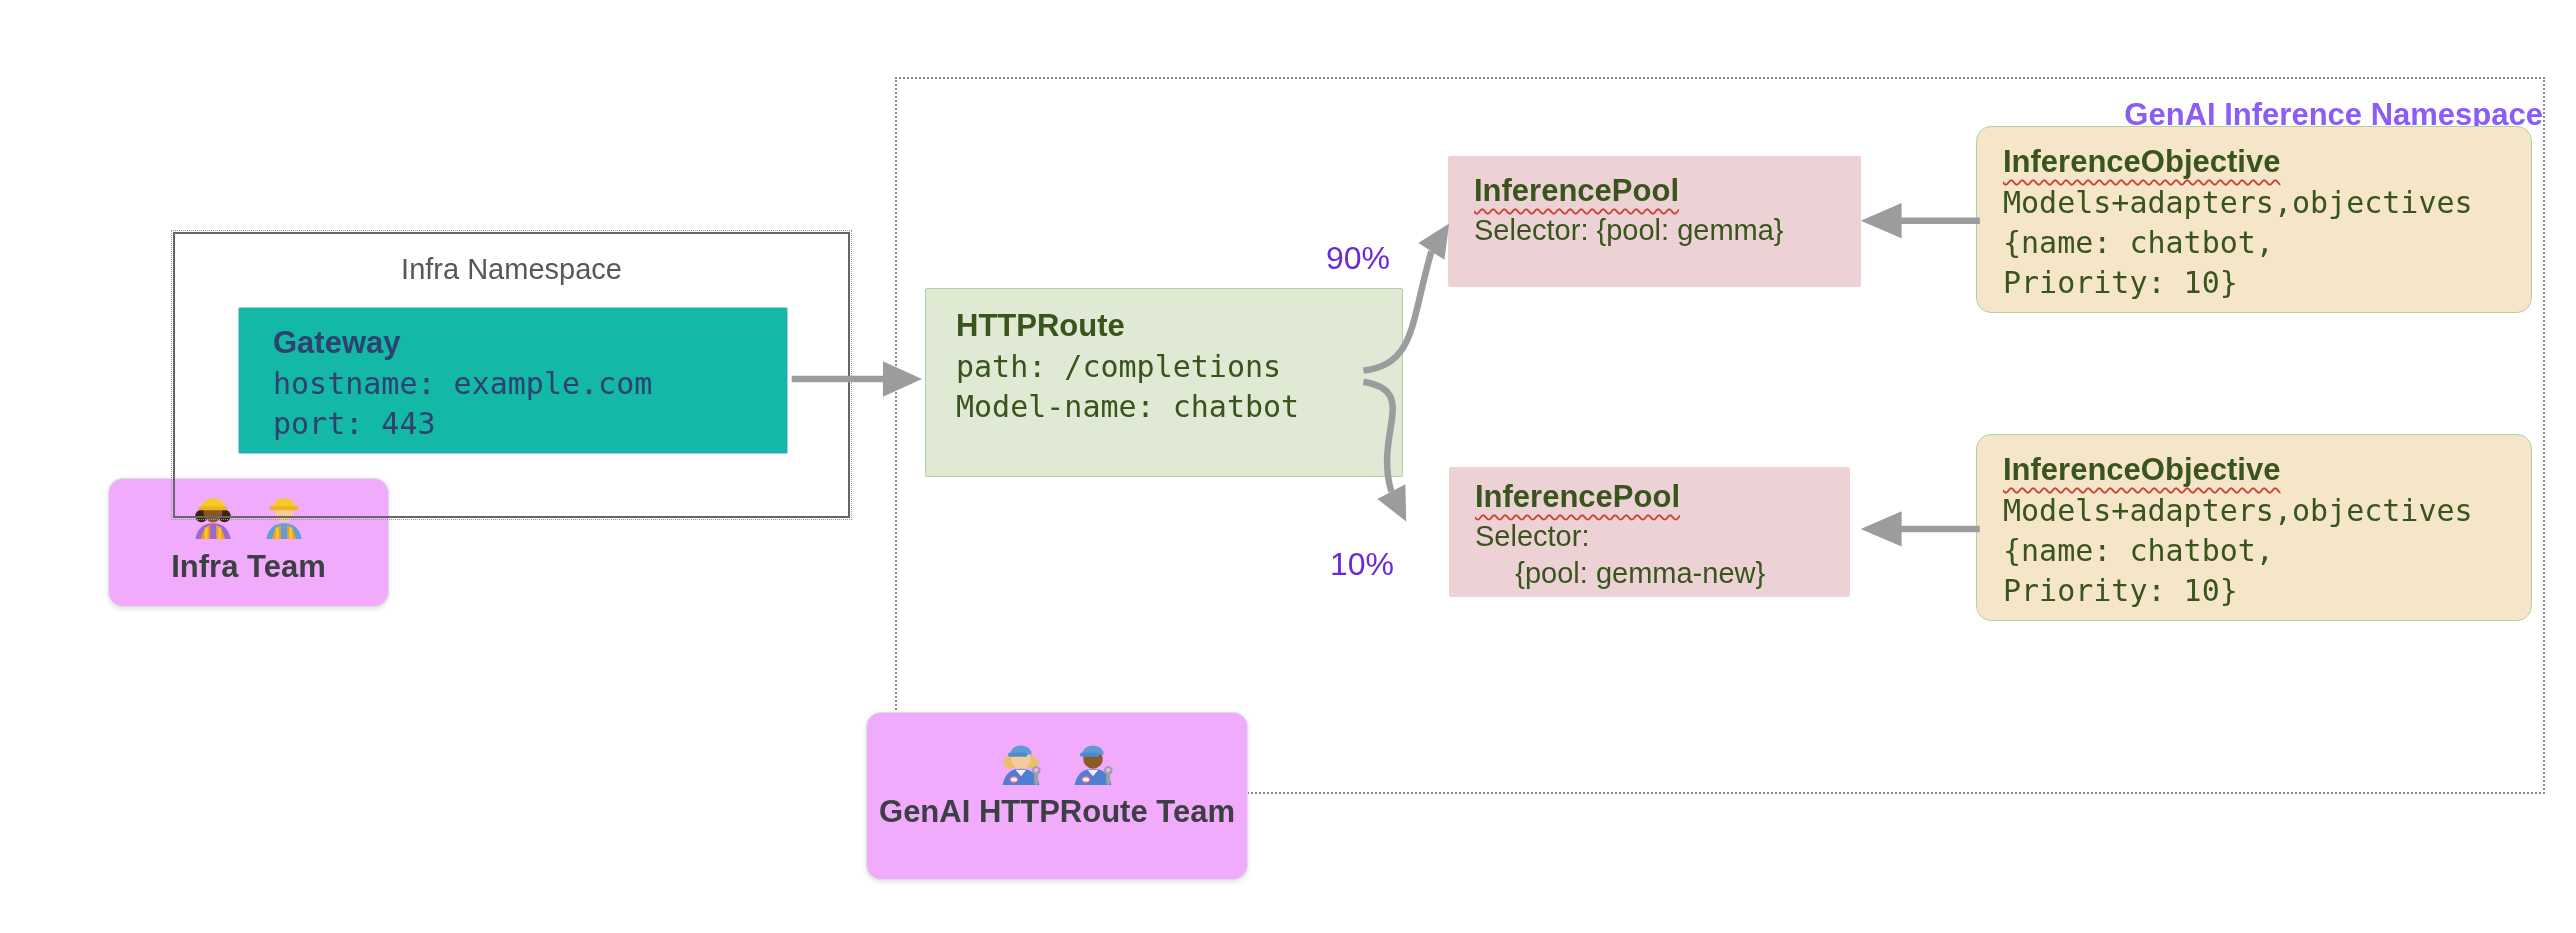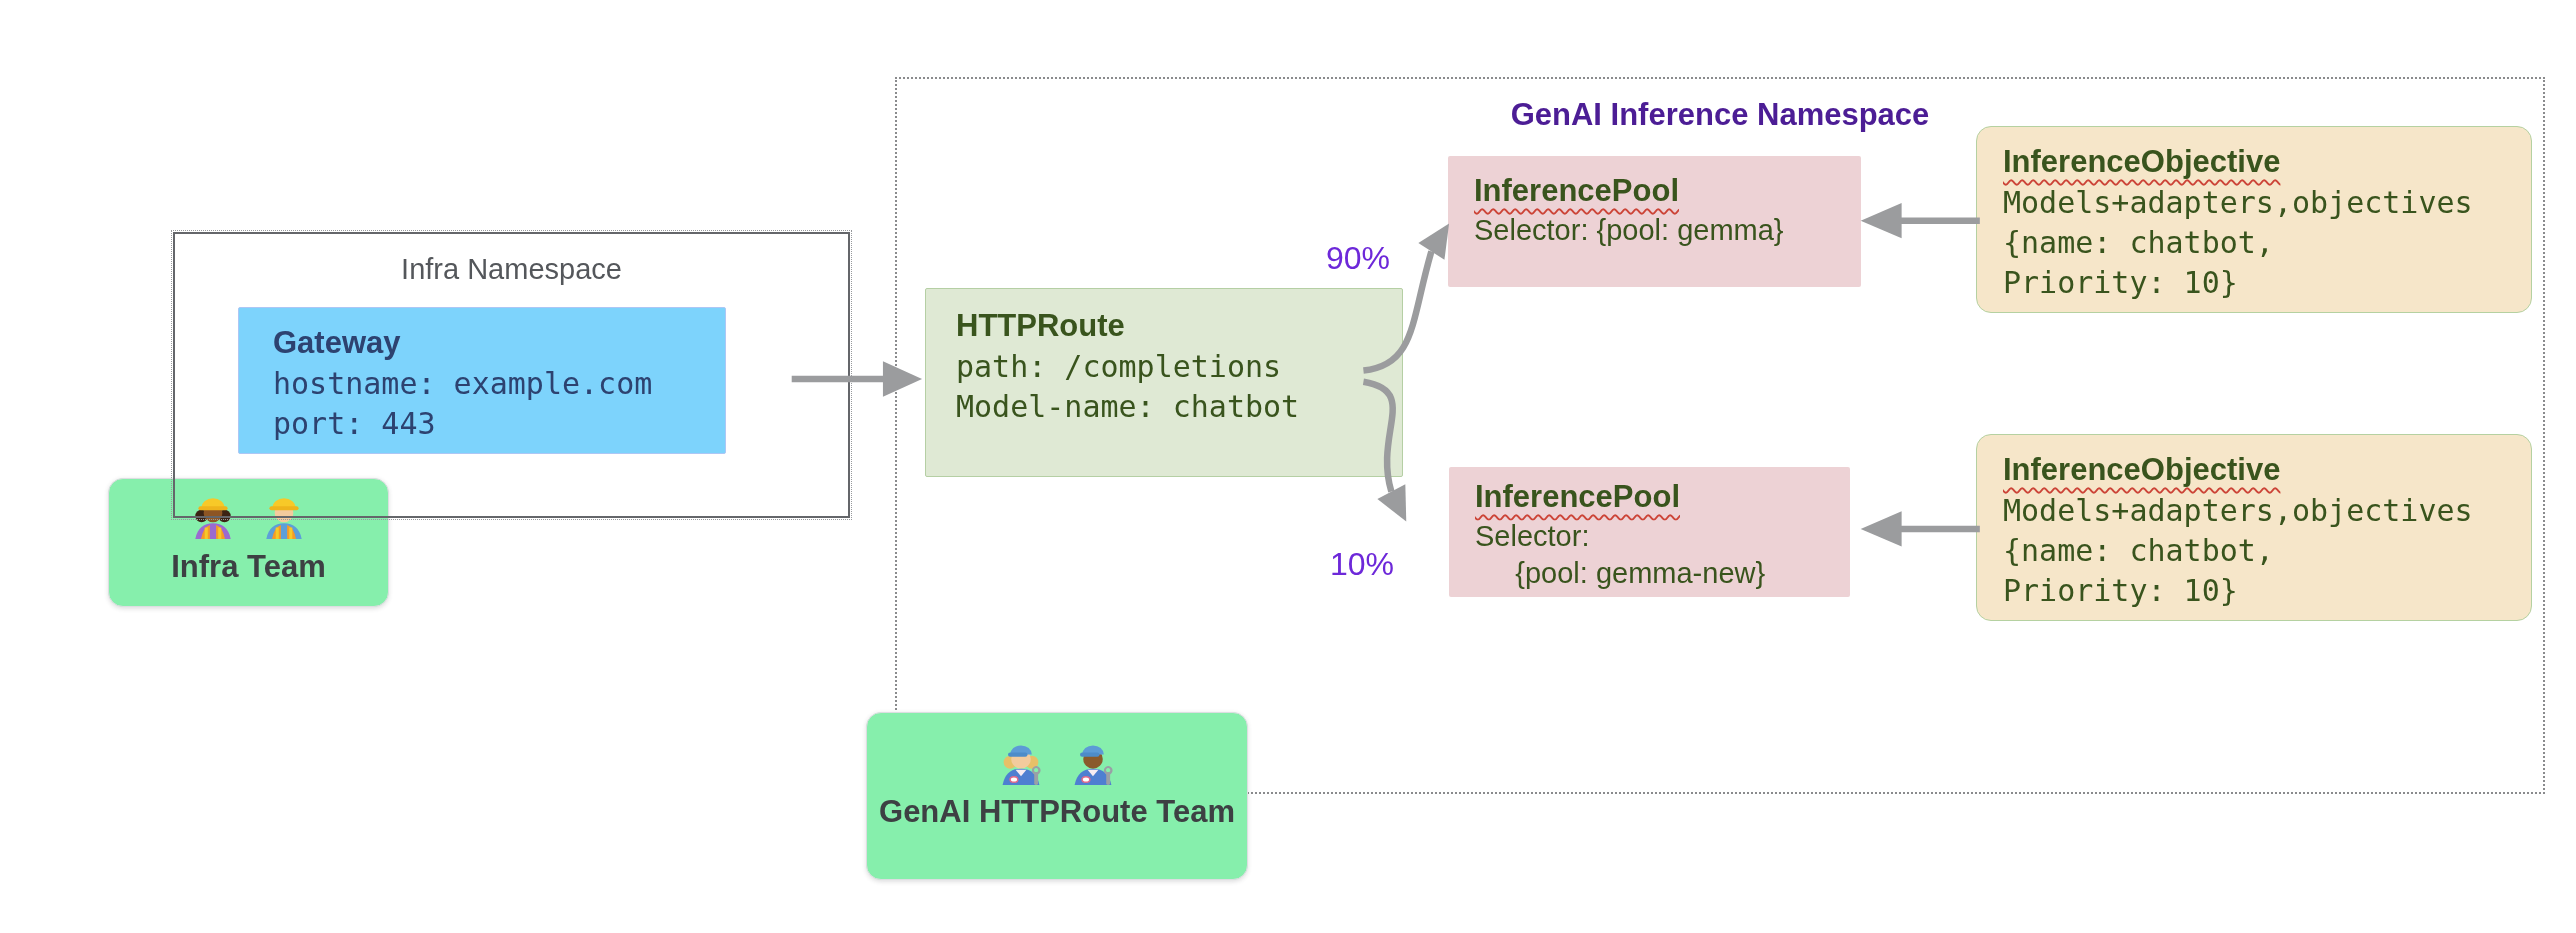--- a/index.html
+++ b/index.html
@@ -13,39 +13,39 @@
 
   
   .ns { position: absolute; box-sizing: border-box; }
   #genai-ns {
     left: 895px; top: 77px; width: 1650px; height: 717px;
     border: 2.8px dotted #8a8b8d;
     z-index: 1; background: transparent;
   }
   #genai-ns .ns-title {
     position: absolute; left: 0; right: 0; top: 17.7px;
-    text-align: center;
-    font-size: 31px; font-weight: 700; color: #4c1d95;
+    text-align: right;
+    font-size: 31px; font-weight: 700; color: #8b5cf6;
   }
   #infra-ns {
     left: 173px; top: 232px; width: 677px; height: 286px;
     border: 2.8px solid #64666a;
     outline: 1.9px dotted #97999c; outline-offset: 1.9px;
     z-index: 3; background: transparent; pointer-events: none;
   }
   #infra-ns .ns-title {
     position: absolute; left: 0; right: 0; top: 18.6px;
     text-align: center;
     font-size: 29px; font-weight: 500; color: #54575b;
   }
 
   
   .team-box {
     position: absolute; box-sizing: border-box;
-    background: #86efac;
+    background: #f0abfc;
     border: 1.9px solid #dcdee1;
     border-radius: 15px;
     box-shadow: 0 1.9px 4.7px rgba(60,64,67,0.16);
     z-index: 2;
     text-align: center;
   }
   .team-inner { position: relative; z-index: 6; }
   #infra-team { left: 108px; top: 478px; width: 281px; height: 129px; }
   #infra-team .team-inner { padding-top: 11.2px; }
   #genai-team { left: 866px; top: 712px; width: 382px; height: 168px; }
@@ -70,22 +70,22 @@
   .sans-line { font-size: 29px; line-height: 37px; white-space: pre; }
   .squiggle {
     text-decoration-line: underline;
     text-decoration-style: wavy;
     text-decoration-color: #cc4437;
     text-decoration-thickness: 1.9px;
     text-underline-offset: 6.5px;
   }
 
   #gateway {
-    left: 238px; top: 307px; width: 488px; height: 147px;
-    background: #7dd3fc; border: 1.9px solid #adc7f5;
+    left: 238px; top: 307px; width: 550px; height: 147px;
+    background: #14b8a6; border: 1.9px solid #adc7f5;
     padding: 13px 0 0 34px; color: #2d4270;
   }
   #httproute {
     left: 925px; top: 288px; width: 478px; height: 189px;
     background: #dfe9d4; border: 1.9px solid #b5cfa4;
     padding: 15px 0 0 30px; color: #39541d;
   }
   #pool-top {
     left: 1448px; top: 156px; width: 413px; height: 131px;
     background: #edd2d5; border: none;

